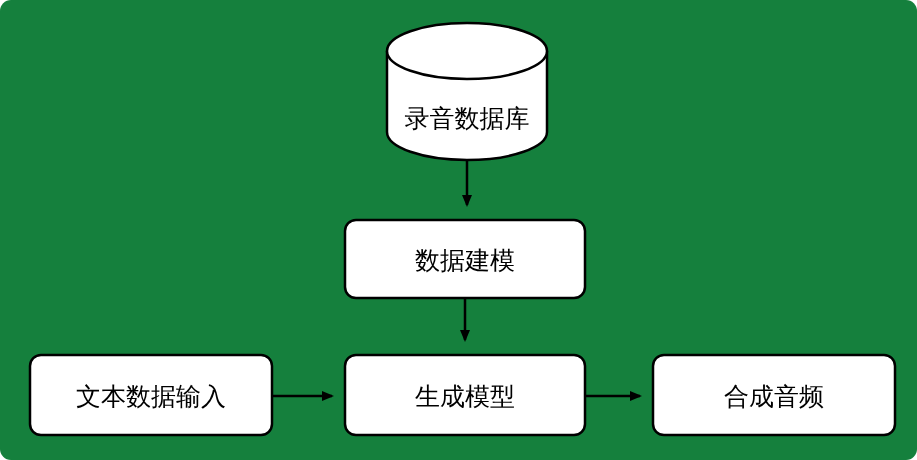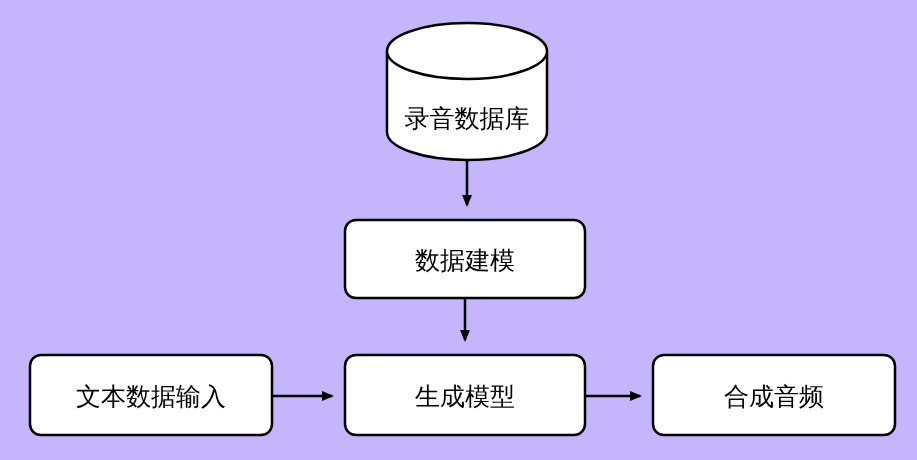--- a/index.html
+++ b/index.html
@@ -5,22 +5,23 @@
   html, body {
     margin: 0;
     padding: 0;
     background: #ffffff;
     font-family: "Liberation Sans", "DejaVu Sans", sans-serif;
   }
   .canvas {
     position: relative;
     width: 917px;
     height: 460px;
-    background: #c4b5fd;
+    background: #15803d;
     overflow: hidden;
+    border-radius: 11px;
   }
   svg text {
     font-family: "Liberation Sans", "DejaVu Sans", sans-serif;
     font-size: 25px;
     fill: #000000;
   }
 </style>
 </head>
 <body>
 

